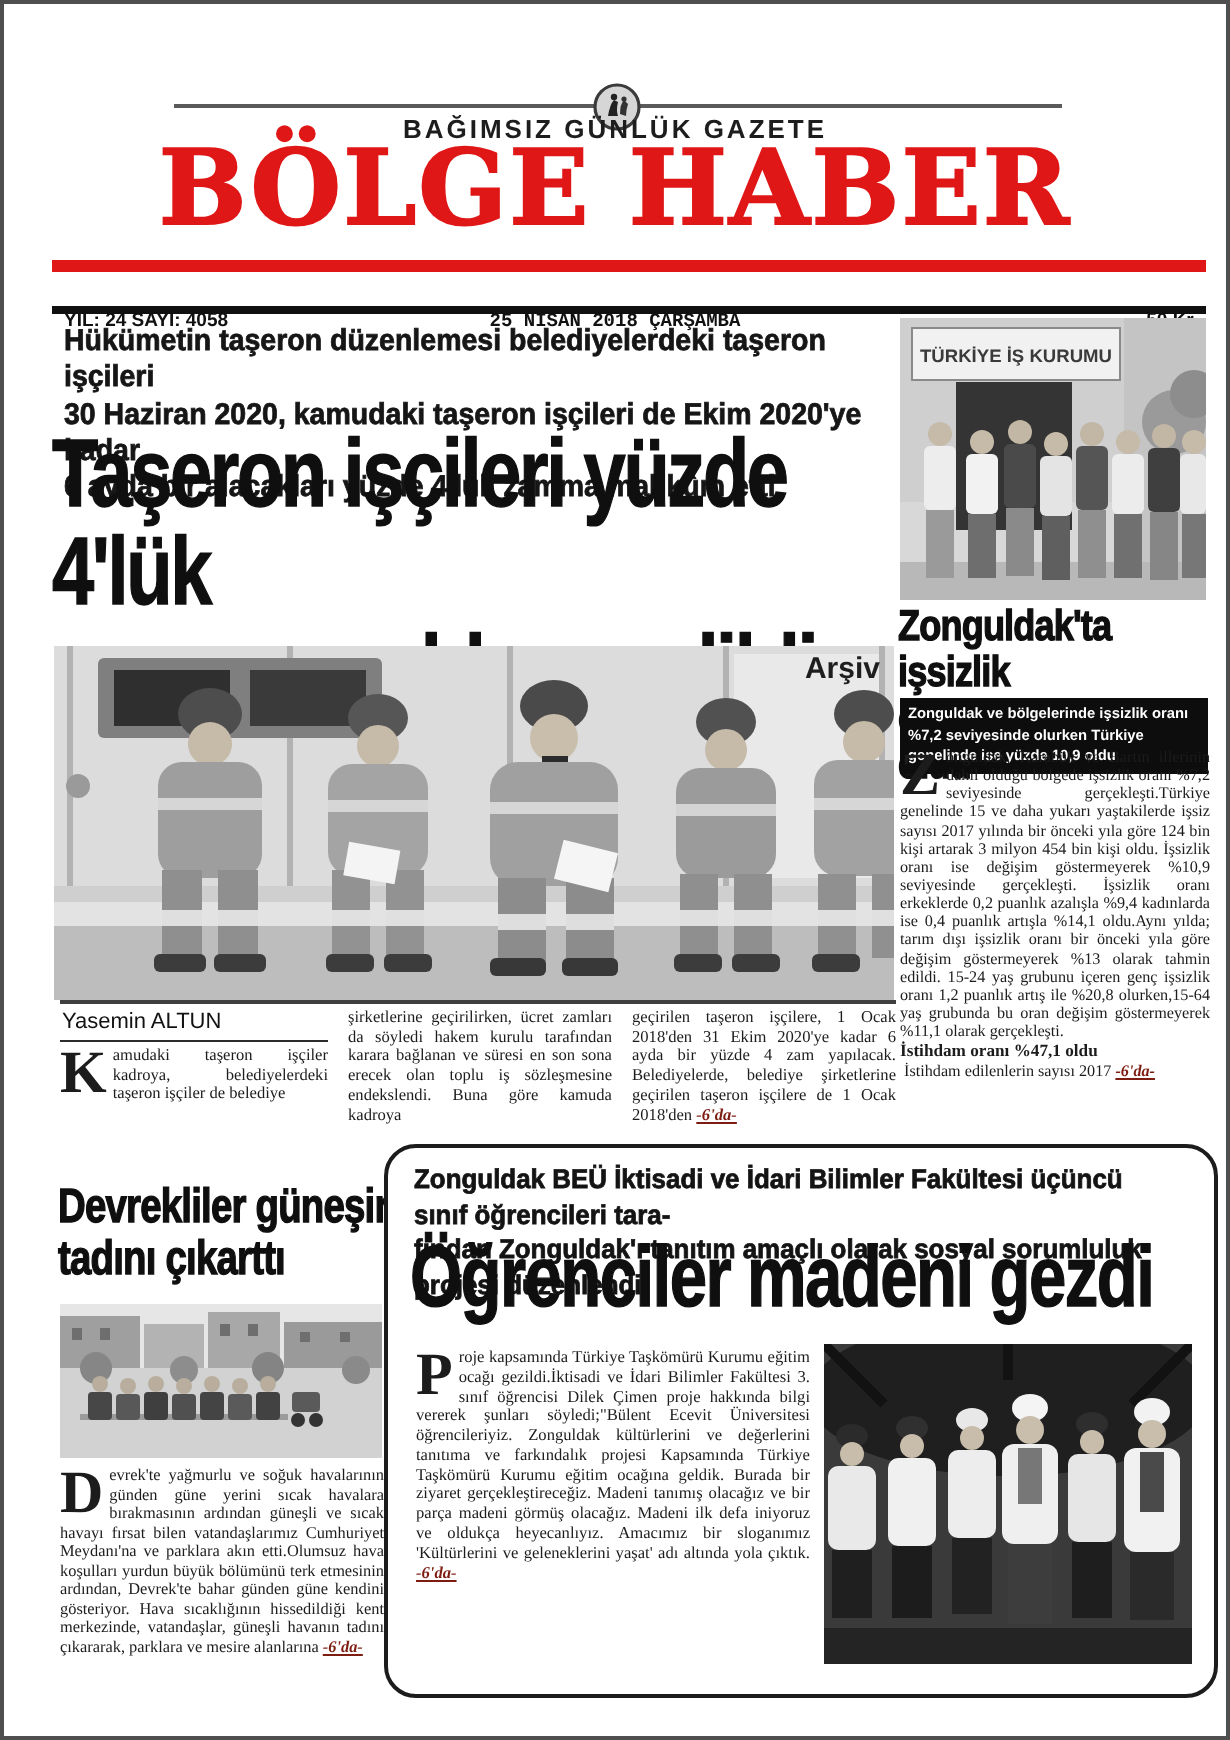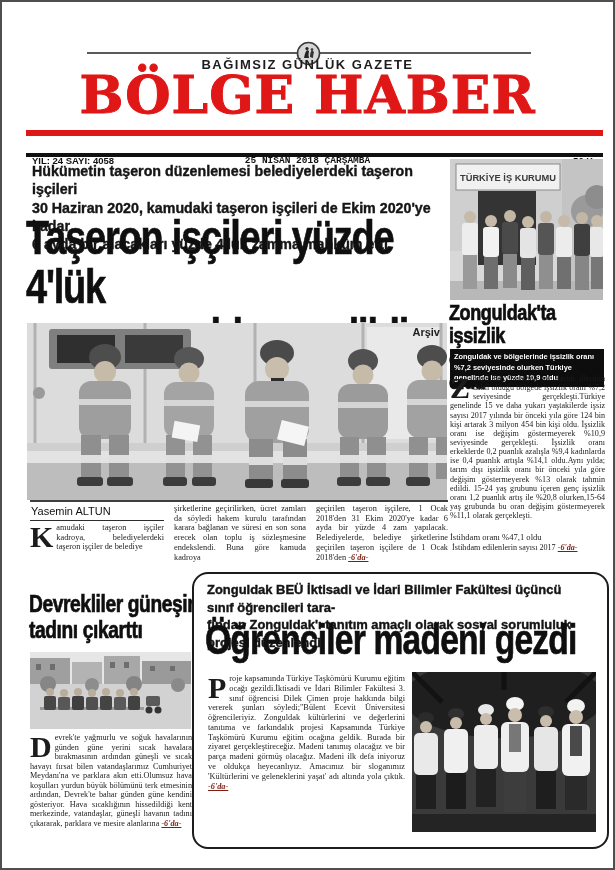--- a/index.html
+++ b/index.html
@@ -31,21 +31,21 @@
   .kicker { left:30px; top:160px; width:452px; transform:scaleX(.95);
             font-size:15px; font-weight:bold; line-height:1.22; color:#161616;
             -webkit-text-stroke:0.4px currentColor; transform-origin:0 0; }
   .lead-hl { left:24px; top:212px; width:548px; font-size:48px; line-height:1.02;
              transform:scaleX(.79); letter-spacing:-1.5px; }
 
   
   .photo { overflow:hidden; background:#eab308; }
   .photo svg { display:block; width:100%; height:100%; }
   .lead-photo { left:25px; top:321px; width:420px; height:177px; }
-  .arsiv { position:absolute; top:3px; right:7px; font-size:11px; font-weight:bold; color:#1e1e1e; }
+  .arsiv { position:absolute; top:3px; right:7px; font-size:15px; font-weight:bold; color:#1e1e1e; }
 
   
   .cols-rule { left:28px; top:498px; width:418px; height:1.5px; background:#3f3f3f; }
   .byline { left:28px; top:501px; width:134px; font-size:11px; font-weight:normal;
             padding:2px 1px 3px; border-bottom:1.5px solid #2d2d2d; color:#121212; }
   .newsbody { font-family:"Liberation Serif", serif; font-size:8.3px; line-height:1.17;
               text-align:justify; color:#1c1c1c; }
   .col1 { left:28px; top:521px; width:134px; height:68px; }
   .col2 { left:172px; top:502px; width:132px; height:88px; }
   .col3 { left:314px; top:502px; width:132px; height:88px; }
@@ -53,21 +53,21 @@
              font-size:30px; line-height:.78; margin:2px 3px 0 0; }
   .cont { color:#7d1d12; font-weight:bold; font-style:italic; text-decoration:underline; }
 
   
   .iskur-photo { left:448px; top:157px; width:153px; height:141px; }
   .unemp-hl { left:447px; top:300px; width:195px; font-size:21.5px; line-height:1.07;
               transform:scaleX(.84); }
   .deck { left:448px; top:347px; width:154px; background:#0d0d0d; color:#fff;
           font-size:7.4px; font-weight:bold; line-height:1.45; padding:3px 4px; }
   .unemp-body { left:448px; top:372px; width:155px; height:196px; font-size:8.1px; line-height:1.13; }
-  .unemp-sub { font-weight:normal; font-family:"Liberation Serif", serif; font-size:8.6px; margin-top:13px; }
+  .unemp-sub { font-weight:bold; font-family:"Liberation Serif", serif; font-size:8.6px; margin-top:1px; }
 
   
   .dev-hl { left:27px; top:589px; width:215px; font-size:24px; line-height:1.1;
             transform:scaleX(.8); }
   .dev-photo { left:28px; top:650px; width:161px; height:77px; }
   .dev-body { left:28px; top:731px; width:162px; height:108px; font-size:8.2px; line-height:1.16; }
 
   
   .stu-box { left:190px; top:570px; width:417px; height:277px; border:2.5px solid #1c1c1c;
              border-radius:16px; background:#fff; }

